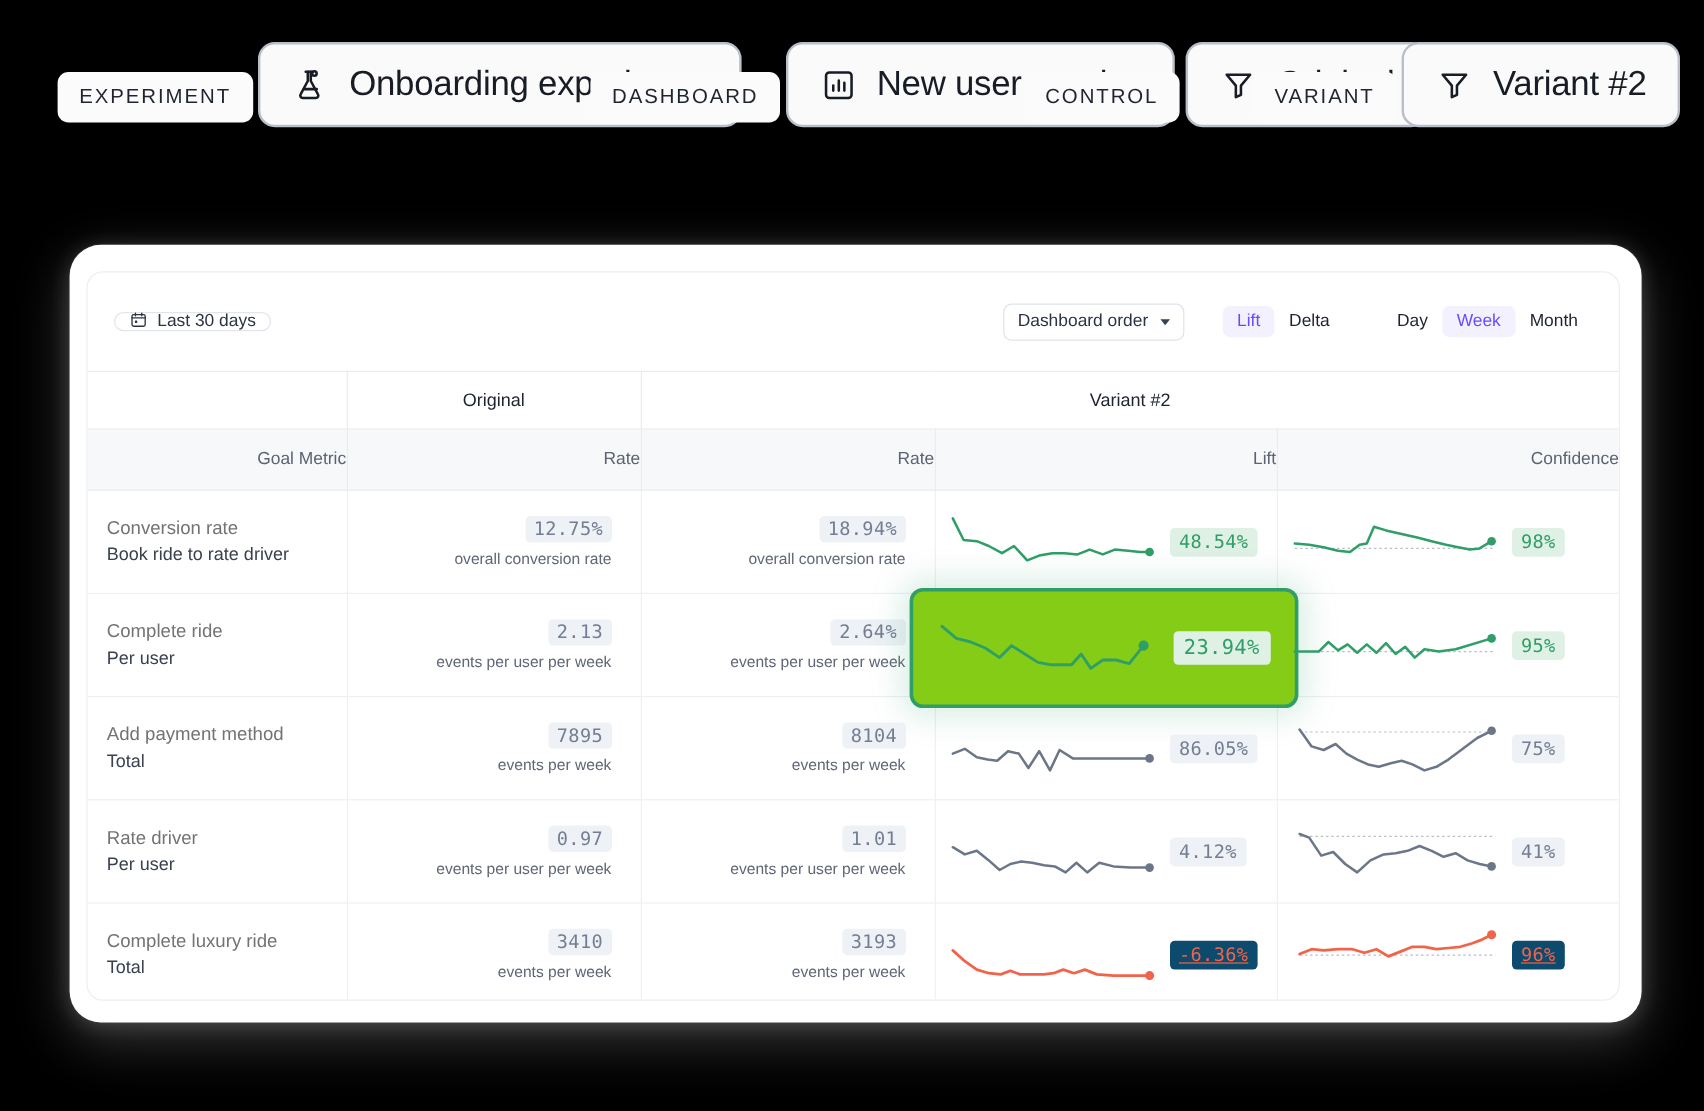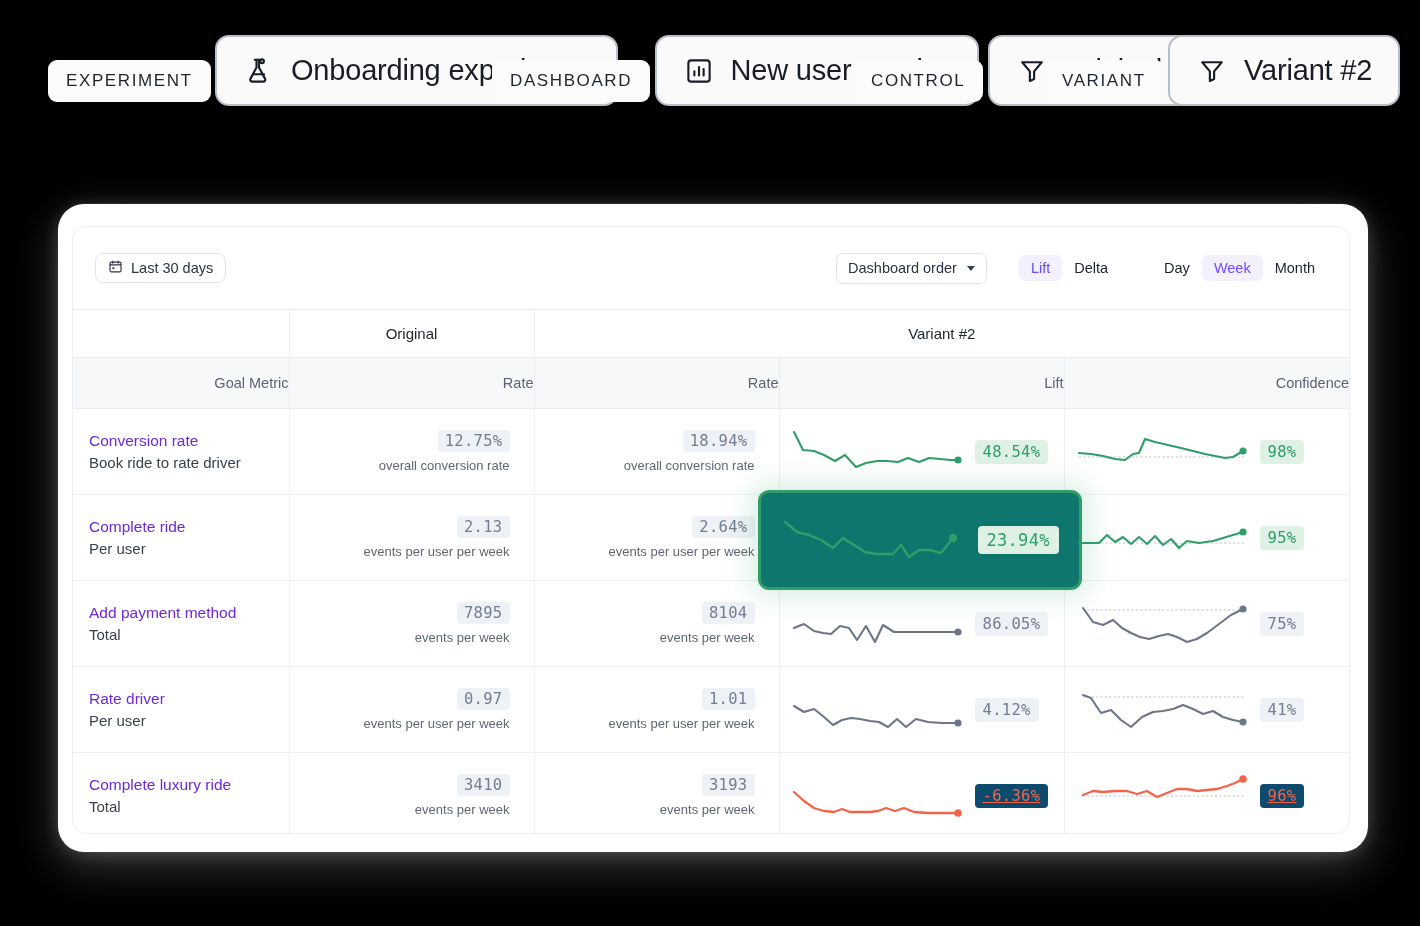--- a/index.html
+++ b/index.html
@@ -57,21 +57,21 @@
   .toolbar {
     position: relative;
     height: 82px;
     display: flex; align-items: center;
     padding: 0 22px;
   }
   .pill-btn {
     display: inline-flex; align-items: center; gap: 8px;
     border: 1px solid #e2e5eb; border-radius: 8px;
     background: #fff;
-    height: 30px; padding: 0 12px;
+    height: 16px; padding: 0 12px;
     font-size: 14.5px; color: #2c3342;
   }
   .toolbar-right { margin-left: auto; display: flex; align-items: center; gap: 0; }
   .select-btn {
     display: inline-flex; align-items: center; gap: 10px;
     border: 1px solid #dfe3e9; border-radius: 7px;
     background: #fff;
     height: 31px; padding: 0 11px;
     font-size: 14.5px; color: #2c3342;
   }
@@ -118,21 +118,21 @@
     height: 86px;
     border-bottom: 1px solid #edf0f4;
     border-right: 1px solid #edf0f4;
     vertical-align: middle;
     position: relative;
   }
   tbody tr:last-child td { border-bottom: none; }
   tbody tr td:last-child { border-right: none; }
 
   .goal-cell { padding: 0 0 0 16px; }
-  .goal-name { font-size: 15.5px; color: #6d28d9; line-height: 1.5; }
+  .goal-name { font-size: 15.5px; color: #737373; line-height: 1.5; }
   .goal-sub { font-size: 15px; color: #39414f; line-height: 1.5; }
 
   .rate-cell { padding-right: 24px; text-align: right; }
   .rate-value {
     display: inline-block;
     font-family: "DejaVu Sans Mono", monospace;
     font-size: 15.5px; color: #737e92;
     background: #eef1f6; border-radius: 4px;
     padding: 2px 7px;
     letter-spacing: 0.3px;
@@ -155,21 +155,21 @@
   .chip.red   { color: #f2644a; background: #0c4a6e; text-decoration: underline; }
 
   
   .hl-cell { position: relative; }
   .hl-box {
     position: absolute;
     left: -22px; top: -5px;
     width: 324px; height: 100px;
     border: 3.5px solid #2f9e68;
     border-radius: 11px;
-    background: #0f766e;
+    background: #84cc16;
     box-shadow: 0 0 26px 8px rgba(47,158,104,0.17);
     display: flex; align-items: center;
     padding: 0 14px 0 20px;
     gap: 12px;
   }
   .hl-box .chip { font-size: 17px; padding: 4px 9px; }
 </style>
 </head>
 <body>
 

